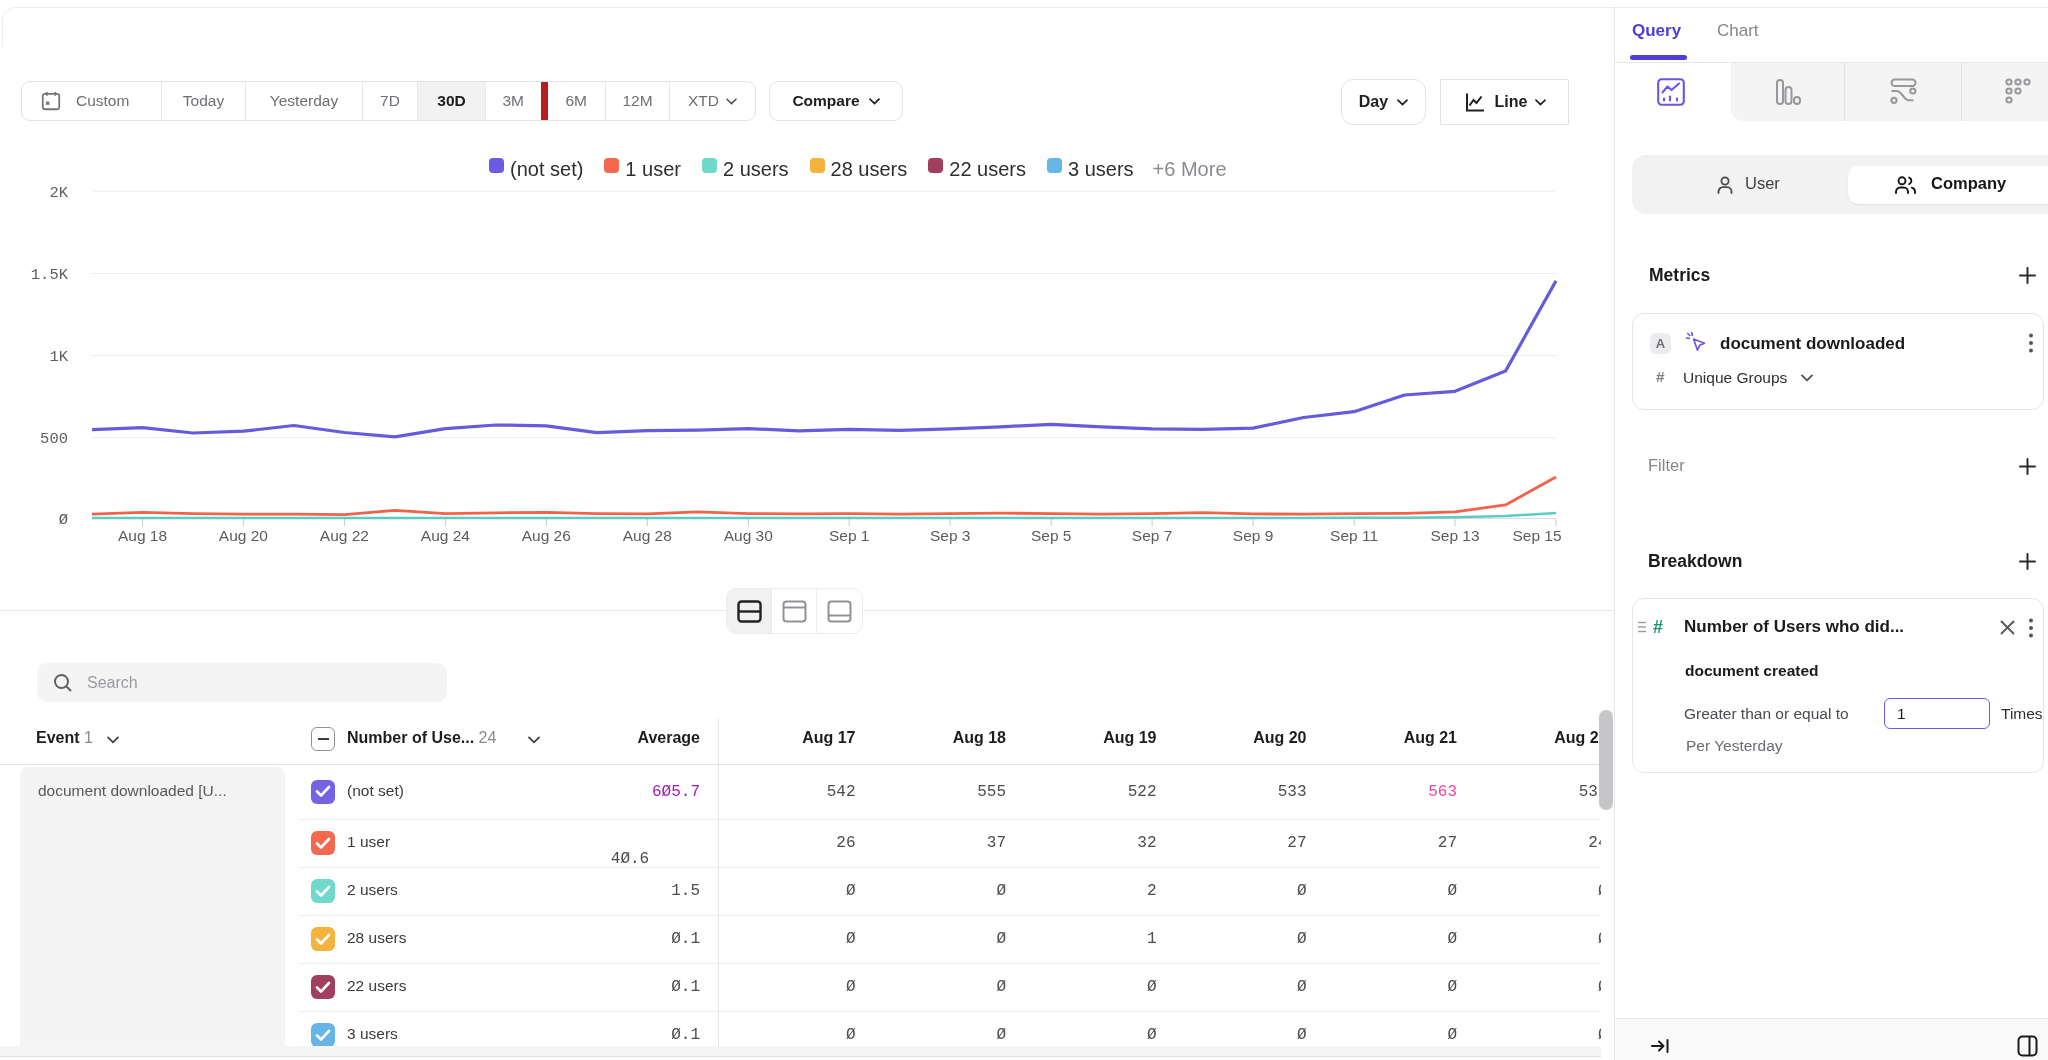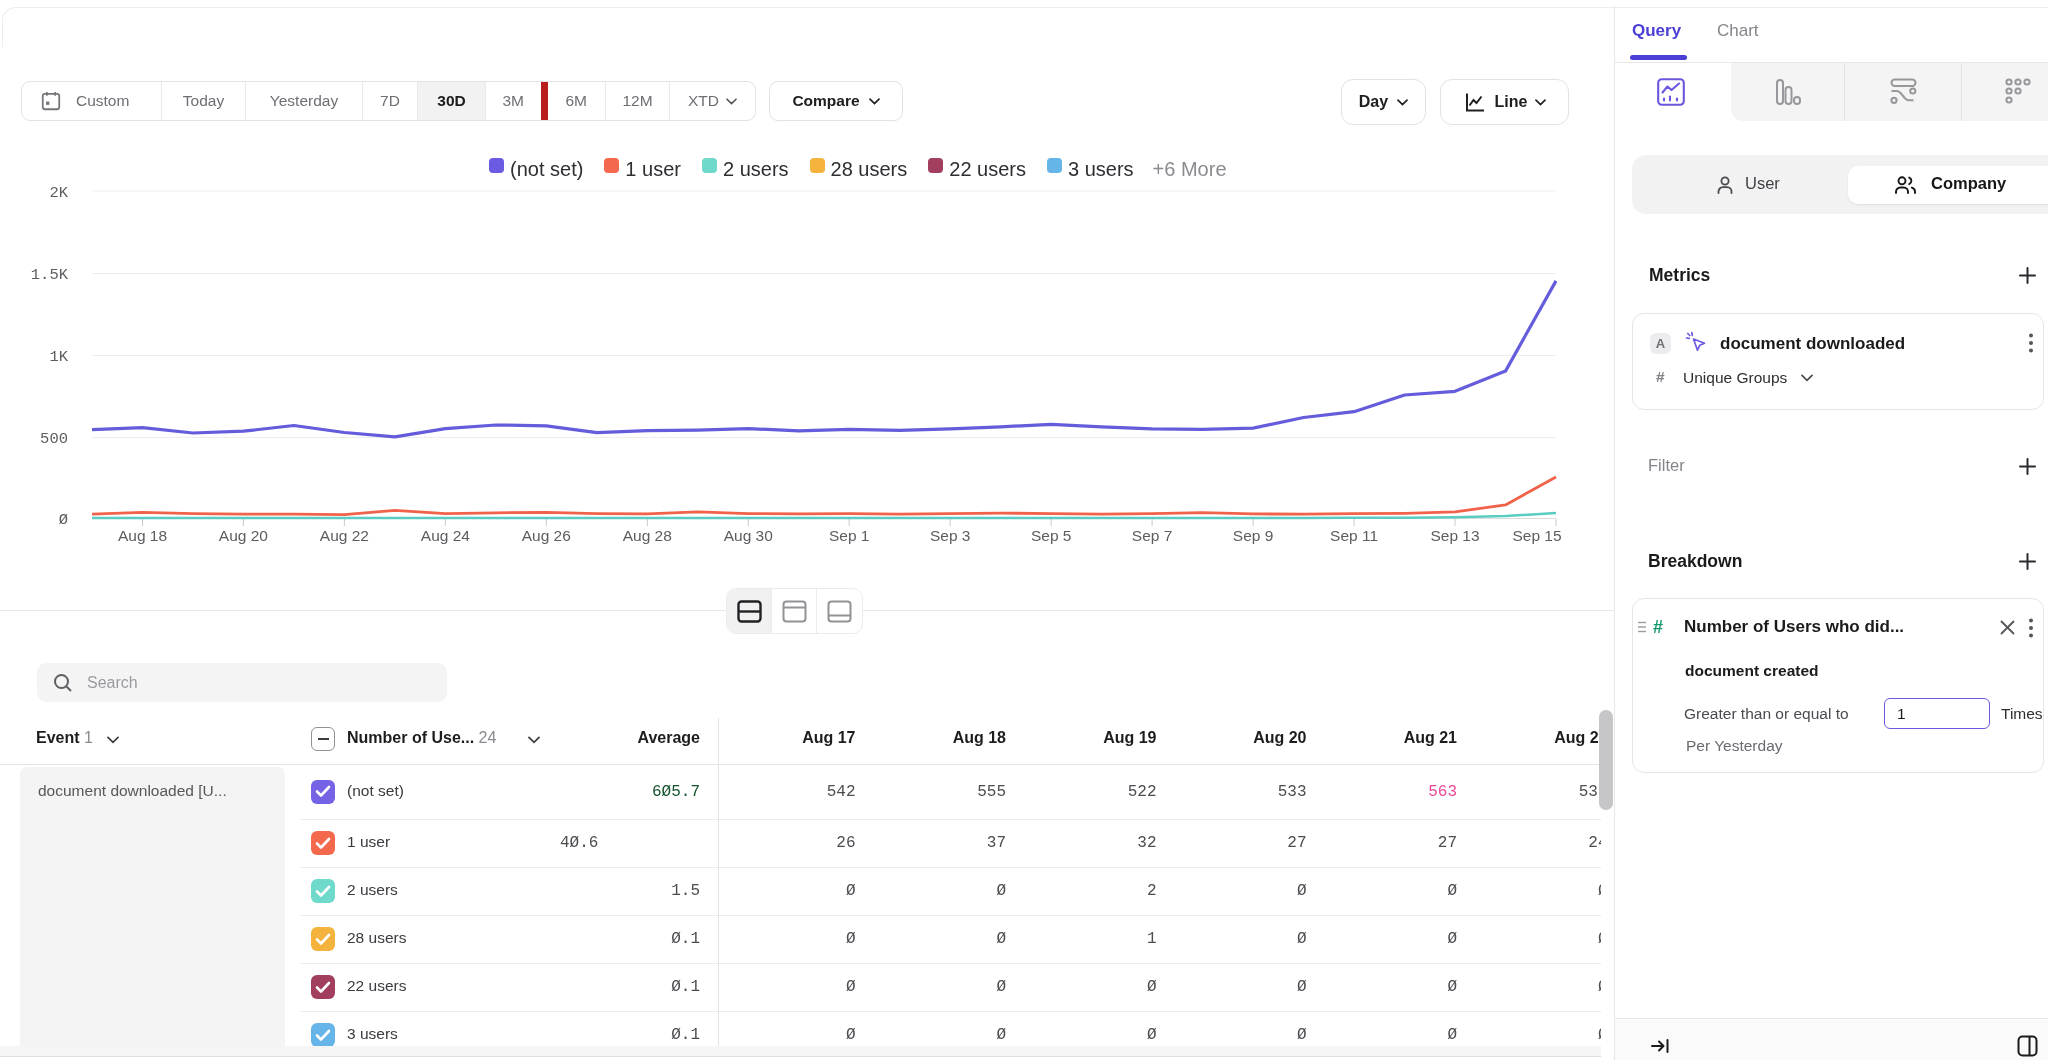--- a/index.html
+++ b/index.html
@@ -36,21 +36,21 @@
       </svg></div>
 </div>
 <div class="abs" style="left:769px;top:81px;width:134px;height:40px;border:1px solid #e2e2e4;border-radius:9px;display:flex;align-items:center;justify-content:center;gap:9px;font-size:15.5px;color:#202023;font-weight:700">Compare
   <svg width="11" height="7" viewBox="0 0 11 7" fill="none" stroke="#202023" stroke-width="1.7" stroke-linecap="round">
       <polyline points="1,1.2 5.5,5.6 10,1.2"></polyline>
     </svg></div>
 <div class="abs" style="left:1341px;top:79px;width:85px;height:46px;border:1px solid #e2e2e4;border-radius:12px;display:flex;align-items:center;justify-content:center;gap:9px;font-size:16px;color:#202023;font-weight:700">Day
   <svg width="11" height="7" viewBox="0 0 11 7" fill="none" stroke="#202023" stroke-width="1.7" stroke-linecap="round">
       <polyline points="1,1.2 5.5,5.6 10,1.2"></polyline>
     </svg></div>
-<div class="abs" style="left:1440px;top:79px;width:129px;height:46px;border:1px solid #e2e2e4;border-radius:12px;display:flex;align-items:center;justify-content:center;gap:8px;font-size:16px;color:#202023;font-weight:700">
+<div class="abs" style="left:1440px;top:79px;width:129px;height:46px;border:1px solid #e2e2e4;border-radius:1px;display:flex;align-items:center;justify-content:center;gap:8px;font-size:16px;color:#202023;font-weight:700">
   <svg width="24" height="24" viewBox="0 0 24 24" fill="none" stroke="#202023" stroke-width="2">
       <path d="M4 3.5 V20.5 H21"></path>
       <polyline points="6.5,15.5 10.5,10 13.5,13 18.5,6.5"></polyline>
     </svg>
   Line
   <svg width="11" height="7" viewBox="0 0 11 7" fill="none" stroke="#202023" stroke-width="1.7" stroke-linecap="round">
       <polyline points="1,1.2 5.5,5.6 10,1.2"></polyline>
     </svg></div>
 
 <div class="abs" style="left:489px;top:158px;height:17px;display:flex;align-items:flex-start;font-size:20px;color:#2e2e33;white-space:nowrap">
@@ -167,34 +167,34 @@
 <div class="row-sep" style="left:300px;top:305px;width:1301px"></div>
 <div class="row-sep" style="left:300px;top:353px;width:1301px"></div>
 <div class="row-sep" style="left:300px;top:401px;width:1301px"></div>
 <div class="abs" style="left:718px;top:108px;width:1px;height:338px;background:#e3e3e5"></div>
 <div class="abs" style="left:311px;top:169.5px;width:24px;height:24px;border-radius:6px;background:#7463e4;display:flex;align-items:center;justify-content:center">
       <svg width="16" height="13" viewBox="0 0 16 13" fill="none" stroke="#fff" stroke-width="2.6" stroke-linecap="round" stroke-linejoin="round">
         <polyline points="2,6.5 6,10.5 14,2"></polyline>
       </svg>
     </div>
 <div class="abs" style="left:347px;top:171.5px;font-size:15.5px;color:#3a3a3f">(not set)</div>
-<div class="abs mono" style="left:560px;top:172.5px;width:140px;text-align:right;font-size:16px;color:#14532d">6Ø5.7</div>
+<div class="abs mono" style="left:560px;top:172.5px;width:140px;text-align:right;font-size:16px;color:#a21caf">6Ø5.7</div>
 <div class="abs mono" style="left:735.5px;top:172.5px;width:120px;text-align:right;font-size:16px;color:#4c4c51">542</div>
 <div class="abs mono" style="left:886px;top:172.5px;width:120px;text-align:right;font-size:16px;color:#4c4c51">555</div>
 <div class="abs mono" style="left:1036.5px;top:172.5px;width:120px;text-align:right;font-size:16px;color:#4c4c51">522</div>
 <div class="abs mono" style="left:1186.5px;top:172.5px;width:120px;text-align:right;font-size:16px;color:#4c4c51">533</div>
 <div class="abs mono" style="left:1337px;top:172.5px;width:120px;text-align:right;font-size:16px;color:#ec4899">563</div>
 <div class="abs mono" style="left:1487.5px;top:172.5px;width:120px;text-align:right;font-size:16px;color:#4c4c51">538</div>
 <div class="abs" style="left:311px;top:221px;width:24px;height:24px;border-radius:6px;background:#f4694e;display:flex;align-items:center;justify-content:center">
       <svg width="16" height="13" viewBox="0 0 16 13" fill="none" stroke="#fff" stroke-width="2.6" stroke-linecap="round" stroke-linejoin="round">
         <polyline points="2,6.5 6,10.5 14,2"></polyline>
       </svg>
     </div>
 <div class="abs" style="left:347px;top:223px;font-size:15.5px;color:#3a3a3f">1 user</div>
-<div class="abs mono" style="left:560px;top:224px;width:140px;text-align:left;font-size:16px;color:#4c4c51">4Ø.6</div>
+<div class="abs mono" style="left:560px;top:240px;width:140px;text-align:center;font-size:16px;color:#4c4c51">4Ø.6</div>
 <div class="abs mono" style="left:735.5px;top:224px;width:120px;text-align:right;font-size:16px;color:#4c4c51">26</div>
 <div class="abs mono" style="left:886px;top:224px;width:120px;text-align:right;font-size:16px;color:#4c4c51">37</div>
 <div class="abs mono" style="left:1036.5px;top:224px;width:120px;text-align:right;font-size:16px;color:#4c4c51">32</div>
 <div class="abs mono" style="left:1186.5px;top:224px;width:120px;text-align:right;font-size:16px;color:#4c4c51">27</div>
 <div class="abs mono" style="left:1337px;top:224px;width:120px;text-align:right;font-size:16px;color:#4c4c51">27</div>
 <div class="abs mono" style="left:1487.5px;top:224px;width:120px;text-align:right;font-size:16px;color:#4c4c51">24</div>
 <div class="abs" style="left:311px;top:269px;width:24px;height:24px;border-radius:6px;background:#6fd9cb;display:flex;align-items:center;justify-content:center">
       <svg width="16" height="13" viewBox="0 0 16 13" fill="none" stroke="#fff" stroke-width="2.6" stroke-linecap="round" stroke-linejoin="round">
         <polyline points="2,6.5 6,10.5 14,2"></polyline>
       </svg>

